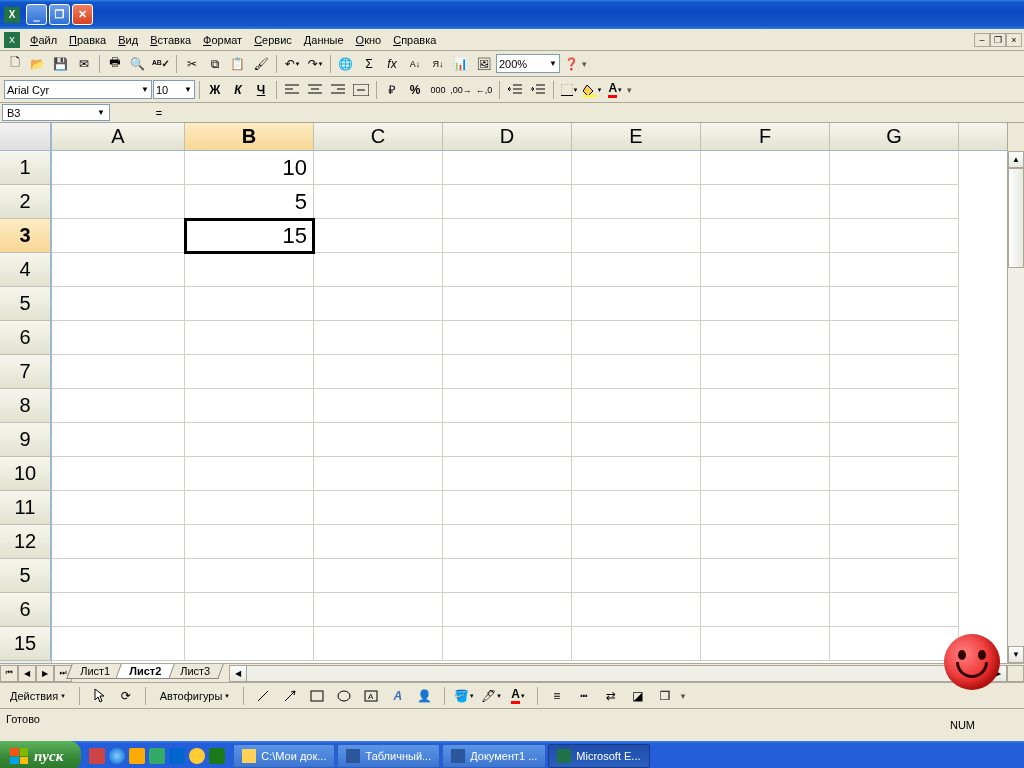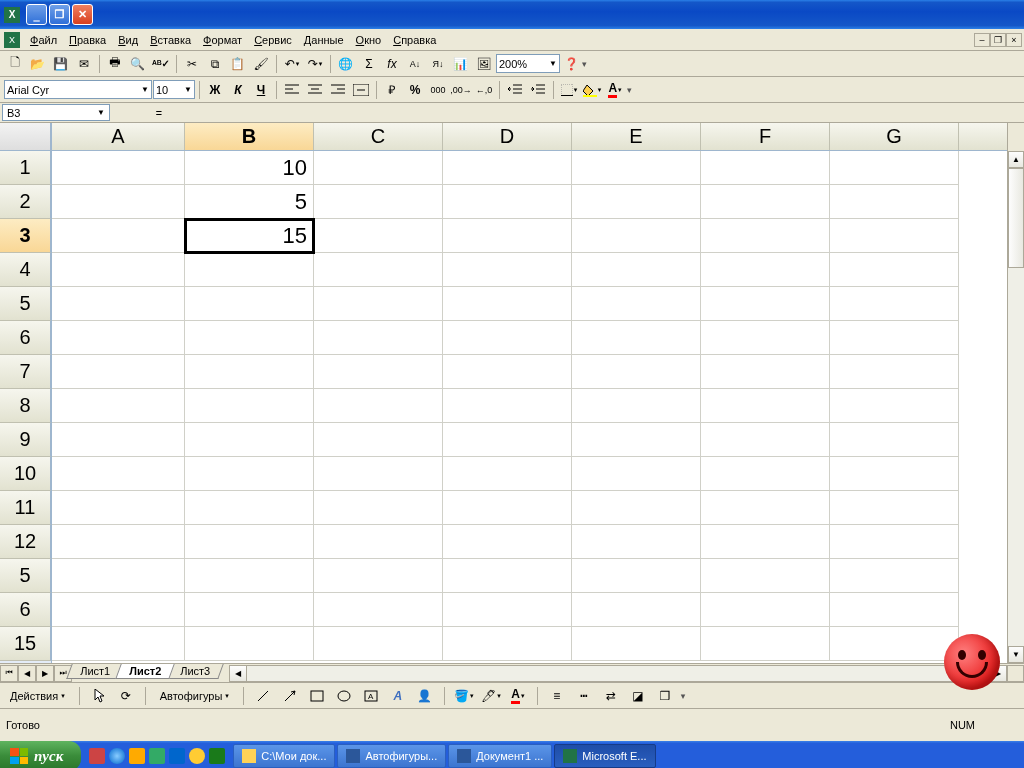--- a/index.html
+++ b/index.html
@@ -67,21 +67,21 @@
 .hscroll { flex: 1; background: #efefe7; border: 1px solid #aca899; margin-left: 8px; height: 17px; display: flex; }
 .hscroll .sbtn { width: 17px; background: linear-gradient(#fdfdfd,#e8e8e0); border-right: 1px solid #aca899; display: flex; align-items: center; justify-content: center; font-size: 8px; }
 .hscroll .sbtn.r { border-left: 1px solid #aca899; border-right: none; margin-left: auto; }
 
 
 .drawbar { height: 26px; background: #ece9d8; border-top: 1px solid #aca899; display: flex; align-items: center; padding: 0 4px; gap: 5px; }
 .drawmenu { padding: 2px 6px; display: flex; align-items: center; gap: 3px; }
 .drawmenu::after { content: "▾"; font-size: 7px; }
 
 
-.statusbar { height: 21px; background: #ece9d8; border-top: 1px solid #aca899; display: flex; align-items: center; padding: 16px 6px; font-size: 11px; }
+.statusbar { height: 21px; background: #ece9d8; border-top: 1px solid #aca899; display: flex; align-items: flex-end; padding: 16px 6px; font-size: 11px; }
 .statusbar .spacer { flex: 1; }
 .statcell { padding: 0 14px; border-left: 1px solid #aca899; height: 100%; display: flex; align-items: center; }
 
 
 .taskbar { height: 30px; background: linear-gradient(#3a81e8,#245edb 8%,#245edb 92%,#1a4bb8); display: flex; align-items: center; color: white; font-size: 11px; }
 .startbtn { height: 30px; background: linear-gradient(#5fb45f,#3a8c3a 50%,#2a752a); padding: 0 18px 0 10px; border-radius: 0 12px 12px 0; display: flex; align-items: center; font-weight: bold; font-style: italic; font-size: 15px; font-family: "Franklin Gothic Medium",Tahoma; gap: 6px; }
 .startbtn .winlogo { width: 18px; height: 16px; display: grid; grid-template: 1fr 1fr/1fr 1fr; gap: 1px; }
 .startbtn .winlogo span:nth-child(1){background:#f65314}
 .startbtn .winlogo span:nth-child(2){background:#7cbb00}
 .startbtn .winlogo span:nth-child(3){background:#00a1f1}
@@ -521,21 +521,21 @@
     <div class="qicon" style="background:#fc3;border-radius:50%"></div>
     <div class="qicon" style="background:#1a7a1a"></div>
   </div>
   <div id="taskbtns" style="display:flex">
       <div class="taskbtn">
         <span class="ticon" style="background:#ffd257"></span>
         <span>С:\Мои док...</span>
       </div>
       <div class="taskbtn">
         <span class="ticon" style="background:#2b579a"></span>
-        <span>Автофигуры...</span>
+        <span>Табличный...</span>
       </div>
       <div class="taskbtn">
         <span class="ticon" style="background:#2b579a"></span>
         <span>Документ1 ...</span>
       </div>
       <div class="taskbtn active">
         <span class="ticon" style="background:#217346"></span>
         <span>Microsoft E...</span>
       </div>
     </div>

